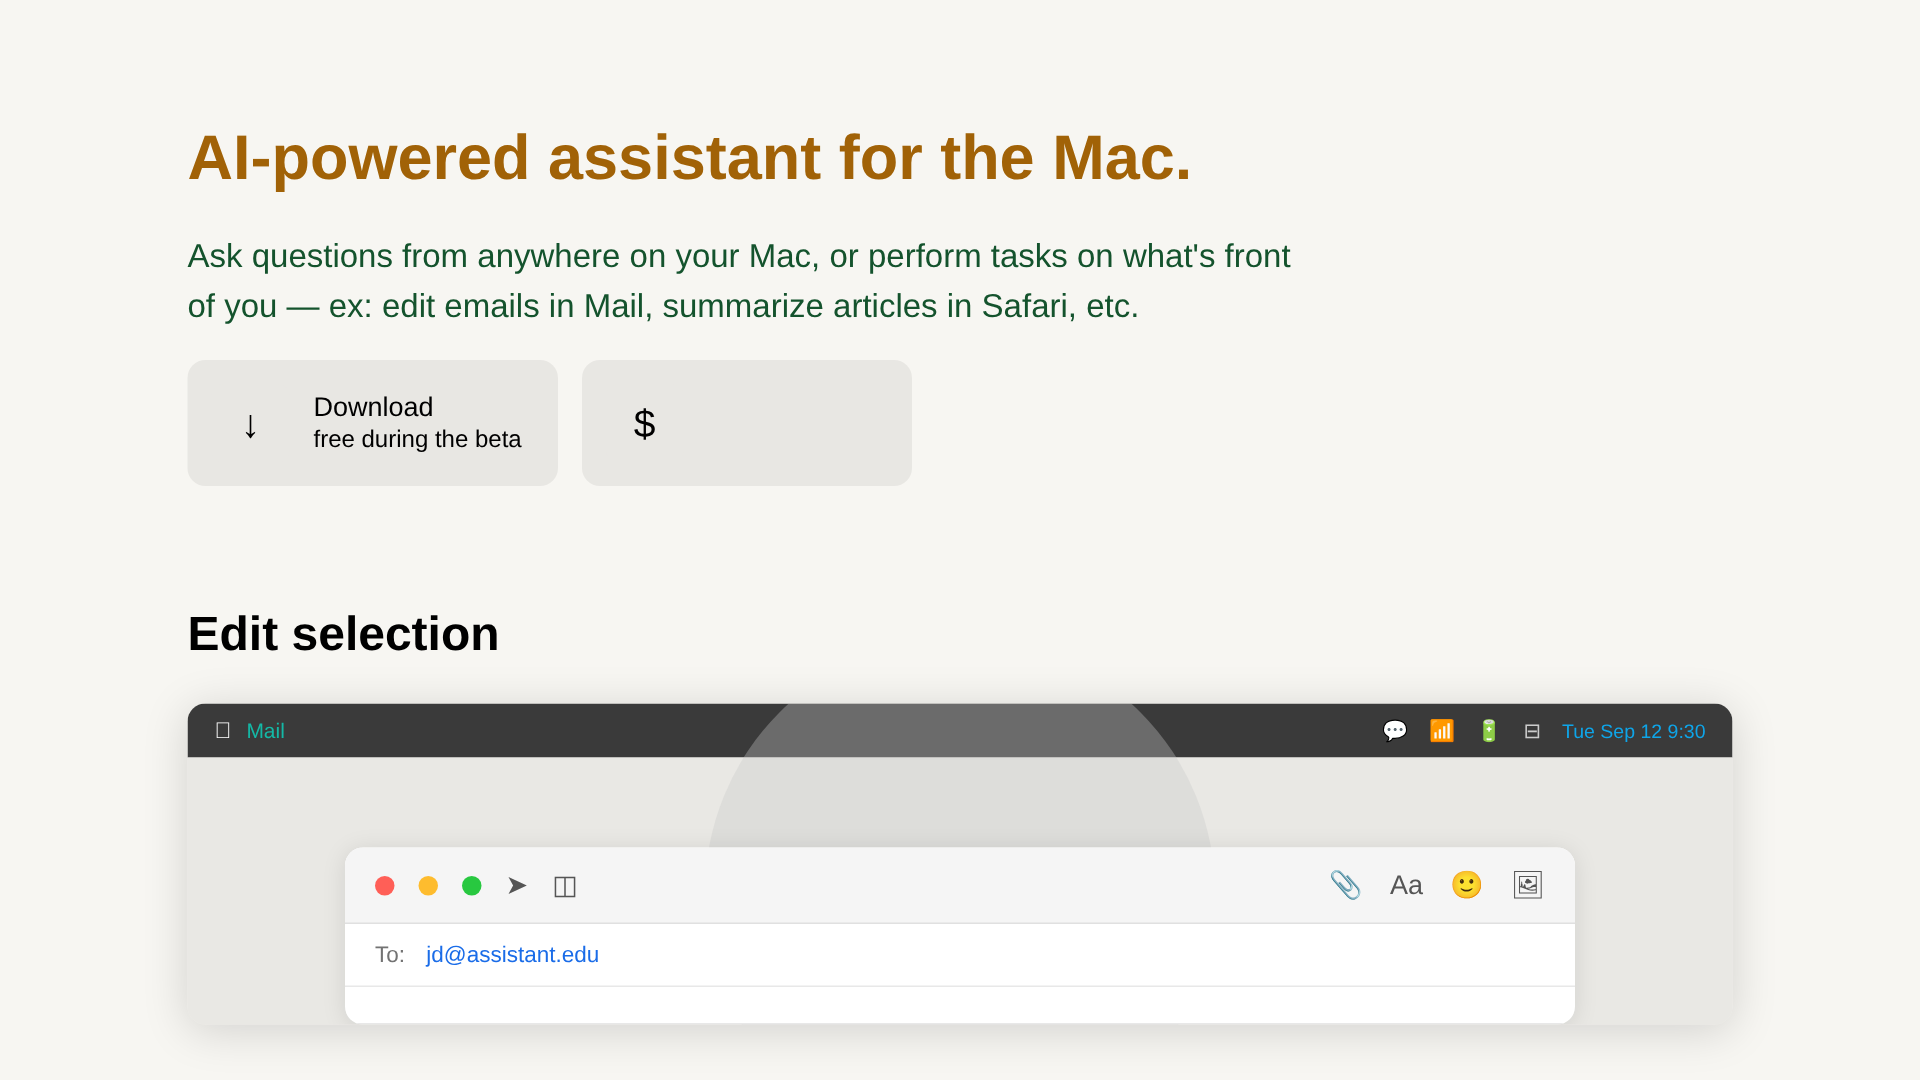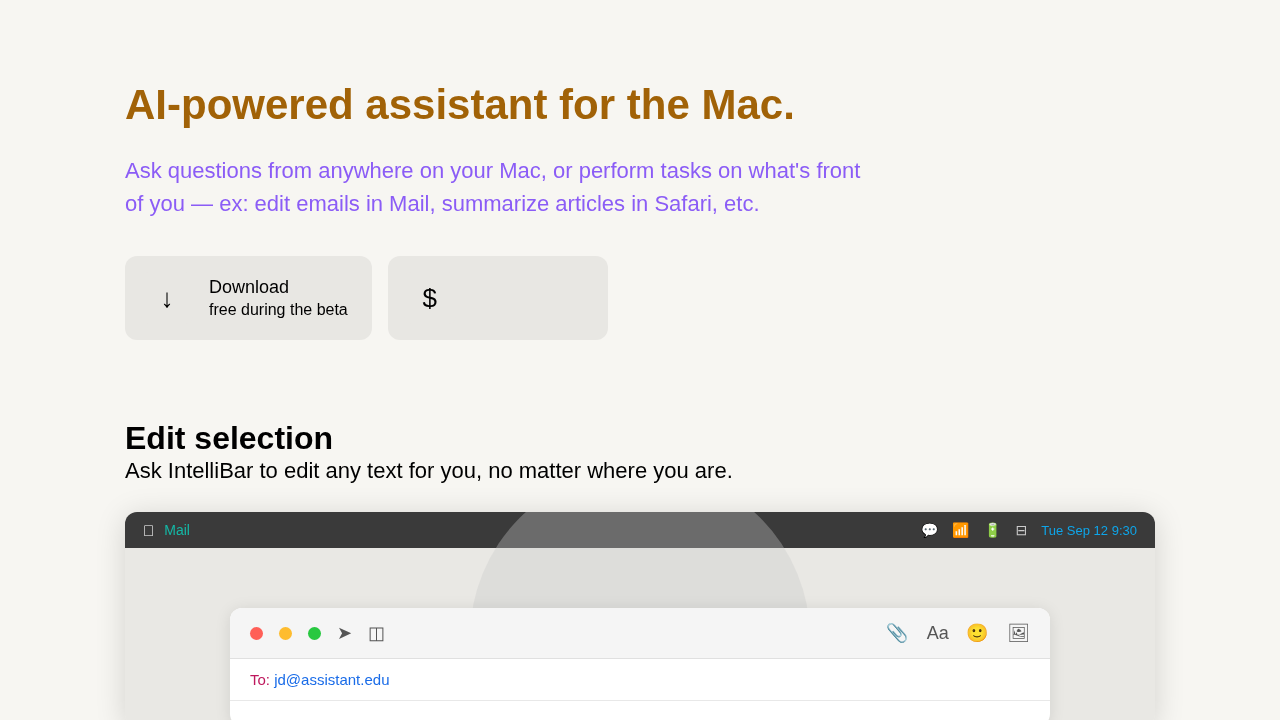--- a/index.html
+++ b/index.html
@@ -24,24 +24,24 @@
       font-size: 42px;
       font-weight: 700;
       color: #a16207;
       line-height: 1.2;
       margin-bottom: 24px;
     }
 
     .hero-subtitle {
       font-size: 22px;
       font-weight: 400;
-      color: #8b5cf6;
+      color: #14532d;
       line-height: 1.5;
       max-width: 750px;
-      margin-bottom: 36px;
+      margin-bottom: 20px;
     }
 
     .buttons-row {
       display: flex;
       flex-direction: row;
       gap: 16px;
       margin-bottom: 80px;
     }
 
     .action-btn {
@@ -90,21 +90,21 @@
     }
 
     .section-edit {
       padding: 0 125px;
     }
 
     .section-title {
       font-size: 32px;
       font-weight: 700;
       color: #000;
-      margin-bottom: 1px;
+      margin-bottom: 28px;
     }
 
     .section-subtitle {
       font-size: 22px;
       font-weight: 400;
       color: #000;
       margin-bottom: 28px;
     }
 
     .mac-window {
@@ -230,22 +230,22 @@
 
     .email-field {
       padding: 12px 20px;
       font-size: 15px;
       color: #333;
       border-bottom: 1px solid #e8e8e8;
     }
 
     .email-field-label {
       font-weight: 400;
-      color: #be185d;
-      margin-right: 0;
+      color: #737373;
+      margin-right: 10px;
     }
 
     .email-field-value {
       color: #1a6ce8;
     }
   </style>
 </head>
 <body>
 
 <div class="main-content">
@@ -269,21 +269,20 @@
     </button>
 
   </div>
 
 </div>
 
 <div class="section-edit">
 
   <h2 class="section-title">Edit selection</h2>
 
-  <p class="section-subtitle">Ask IntelliBar to edit any text for you, no matter where you are.</p>
 
   <div class="mac-window">
 
     <div class="mac-titlebar">
       <div class="mac-titlebar-left">
         <span class="apple-logo"></span>
         <span class="app-name">Mail</span>
       </div>
       <div class="mac-titlebar-right">
         <span class="titlebar-icon">💬</span>

